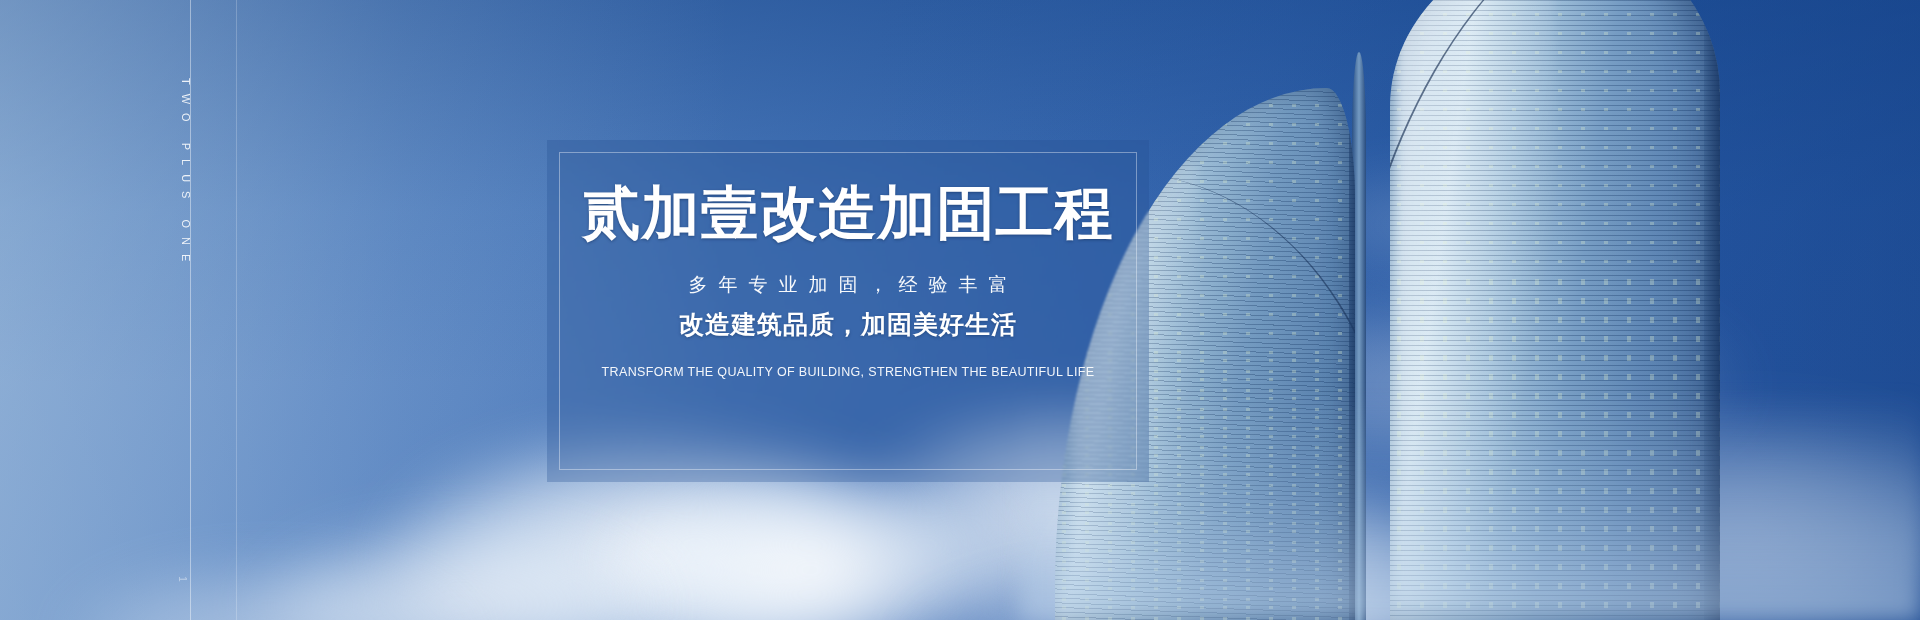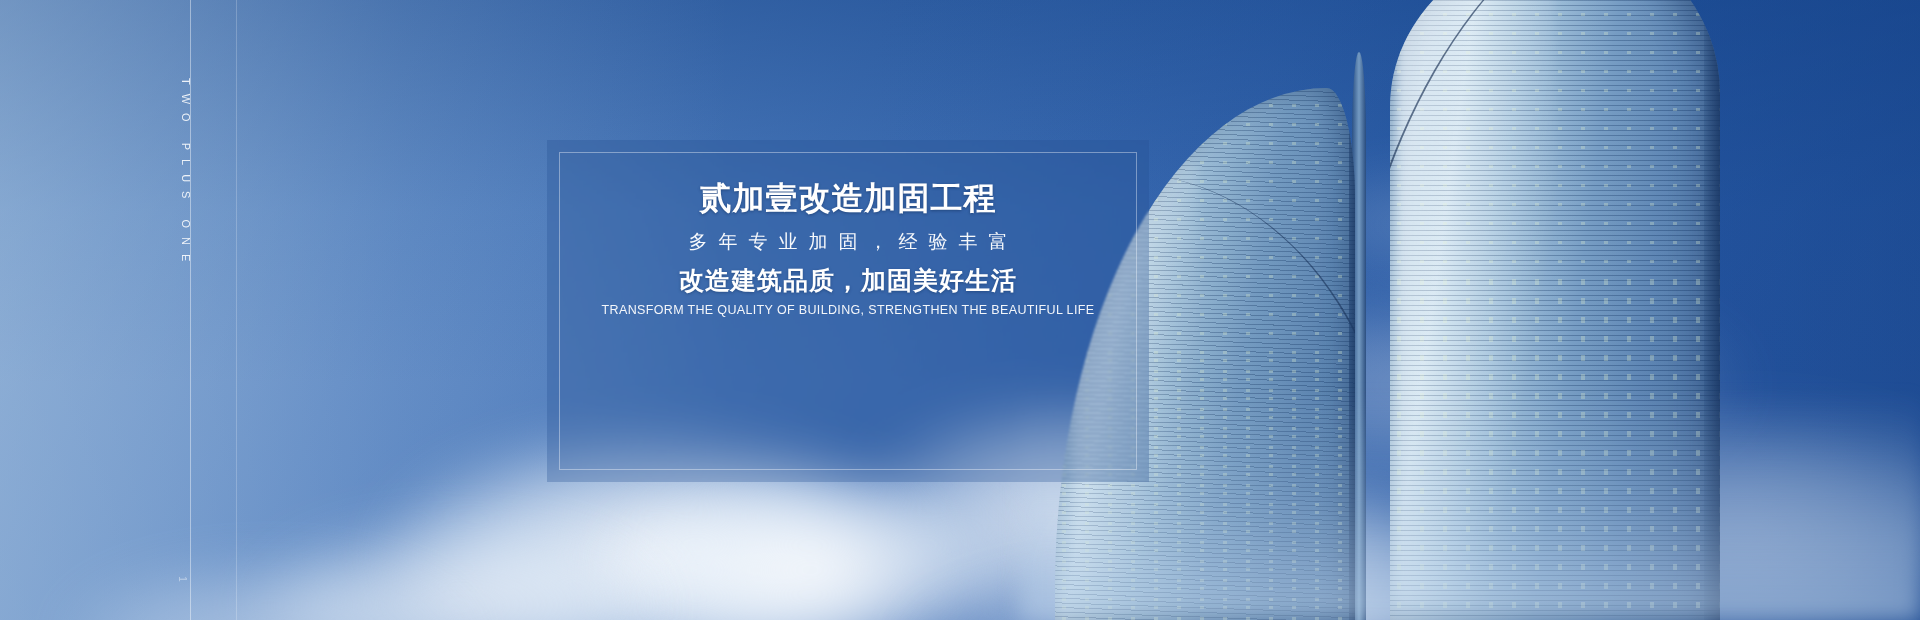--- a/index.html
+++ b/index.html
@@ -256,30 +256,30 @@
     display:flex;
     flex-direction:column;
     align-items:center;
     justify-content:flex-start;
     padding-top:44px;
     text-align:center;
   }
 
   .headline {
     color:#ffffff;
-    font-size:32px;
+    font-size:58px;
     font-weight:bold;
     letter-spacing:1px;
     line-height:1.05;
     text-shadow:0 1px 3px rgba(10,34,72,0.45);
-    font-family:Liberation Mono, monospace;
+    font-family:Liberation Serif, serif;
   }
 
   .subline {
-    margin-top:12px;
+    margin-top:28px;
     color:rgba(255,255,255,0.96);
     font-size:19px;
     font-weight:400;
     letter-spacing:11px;
     text-indent:11px;
     line-height:1.2;
     font-family:"DejaVu Sans", "Liberation Sans", sans-serif;
   }
 
   .tagline {
@@ -287,21 +287,21 @@
     color:#ffffff;
     font-size:25px;
     font-weight:bold;
     letter-spacing:1px;
     line-height:1.2;
     text-shadow:0 1px 3px rgba(10,34,72,0.4);
     font-family:"DejaVu Sans", "Liberation Sans", sans-serif;
   }
 
   .eng {
-    margin-top:6px;
+    margin-top:24px;
     color:rgba(255,255,255,0.94);
     font-size:12.5px;
     font-weight:400;
     letter-spacing:0.35px;
     line-height:1.3;
   }
 </style>
 </head>
 <body>
 

